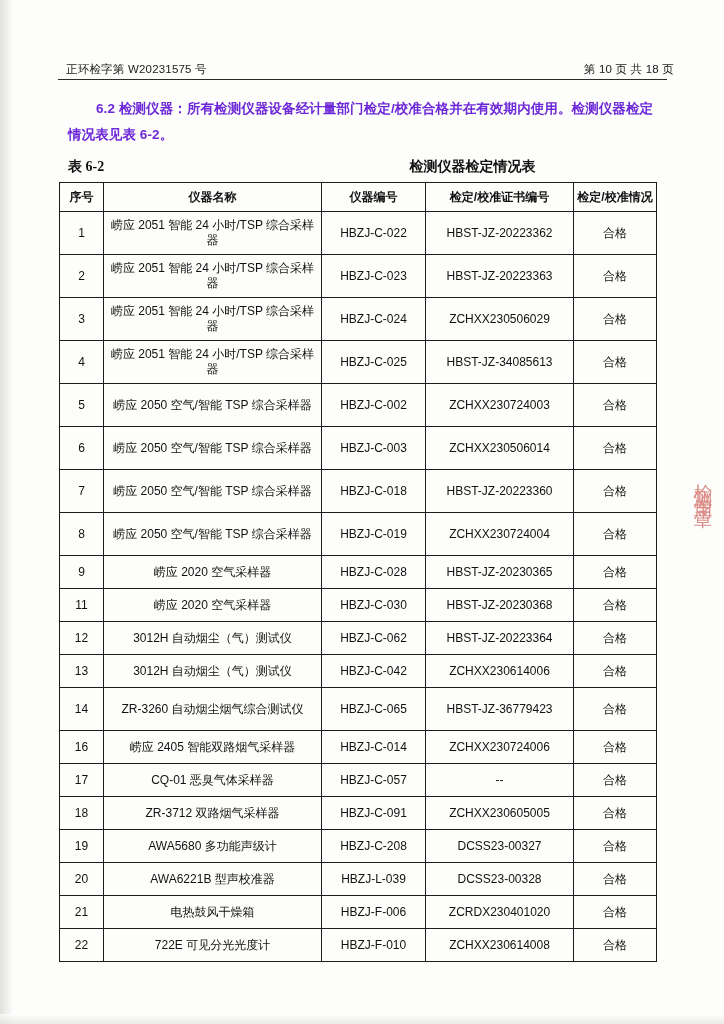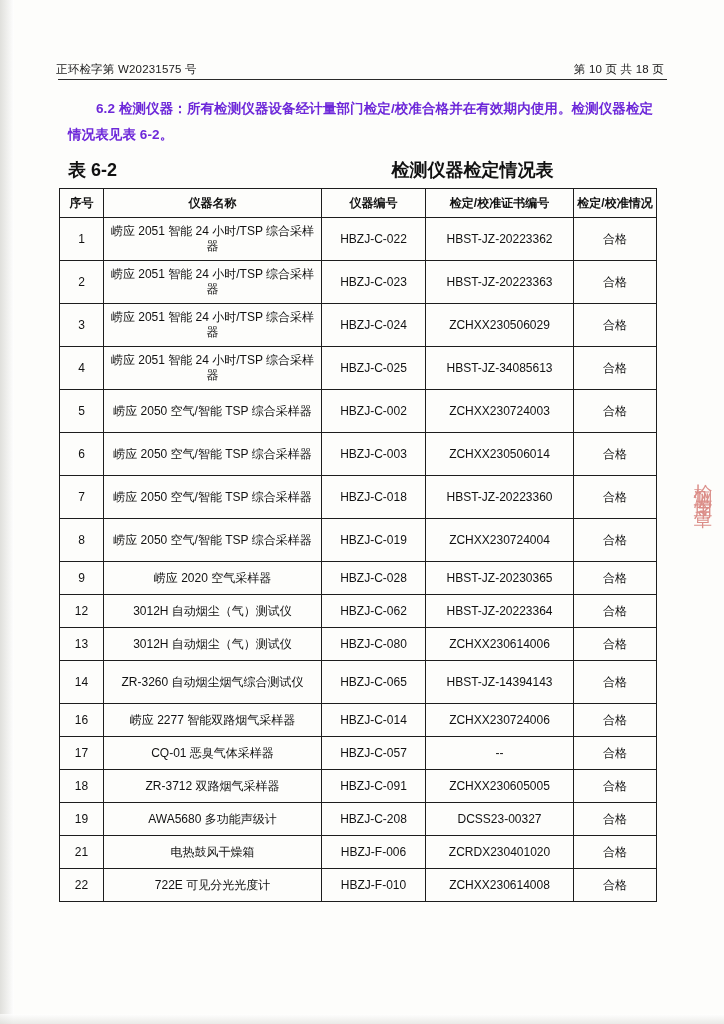--- a/index.html
+++ b/index.html
@@ -17,21 +17,21 @@
   }
   .page {
     position: absolute;
     left: 0; top: 0;
     width: 724px;
     height: 1024px;
     background: #fdfdfb;
   }
   .header-row {
     position: absolute;
-    left: 56px;
+    left: 66px;
     top: 62px;
     width: 608px;
     display: flex;
     justify-content: space-between;
     align-items: baseline;
     font-size: 11.5px;
     font-family: "Liberation Sans", "DejaVu Sans", sans-serif;
     color: #1a1a1a;
     letter-spacing: 0.2px;
   }
@@ -58,22 +58,22 @@
     padding: 8px 10px 0 10px;
     font-family: "Liberation Sans", "DejaVu Sans", sans-serif;
     font-weight: bold;
     letter-spacing: 0.1px;
   }
   .para .indent { display: inline-block; width: 28px; }
   .table-caption {
     margin: 10px 0 6px 0;
     padding: 0 10px;
     display: flex;
-    font-size: 18px;
-    font-family: Liberation Sans, sans-serif;
+    font-size: 14px;
+    font-family: Liberation Serif, serif;
     font-weight: bold;
   }
   .caption-no { width: 190px; }
   .caption-title { flex: 1; text-align: center; padding-left: 30px; }
 
   table.instr {
     border-collapse: collapse;
     width: 597px;
     margin-left: 1px;
     table-layout: fixed;
@@ -234,43 +234,50 @@
             <td class="res">合格</td>
           </tr>
           <tr class="short">
             <td class="idx">9</td>
             <td class="name">崂应 2020 空气采样器</td>
             <td class="code">HBZJ-C-028</td>
             <td class="cert">HBST-JZ-20230365</td>
             <td class="res">合格</td>
           </tr>
           <tr class="short">
+            <td class="idx">11</td>
+            <td class="name">崂应 2020 空气采样器</td>
+            <td class="code">HBZJ-C-030</td>
+            <td class="cert">HBST-JZ-20230368</td>
+            <td class="res">合格</td>
+          </tr>
+          <tr class="short">
             <td class="idx">12</td>
             <td class="name">3012H 自动烟尘（气）测试仪</td>
             <td class="code">HBZJ-C-062</td>
             <td class="cert">HBST-JZ-20223364</td>
             <td class="res">合格</td>
           </tr>
           <tr class="short">
             <td class="idx">13</td>
             <td class="name">3012H 自动烟尘（气）测试仪</td>
-            <td class="code">HBZJ-C-080</td>
+            <td class="code">HBZJ-C-042</td>
             <td class="cert">ZCHXX230614006</td>
             <td class="res">合格</td>
           </tr>
           <tr class="tall">
             <td class="idx">14</td>
             <td class="name">ZR-3260 自动烟尘烟气综合测试仪</td>
             <td class="code">HBZJ-C-065</td>
-            <td class="cert">HBST-JZ-14394143</td>
+            <td class="cert">HBST-JZ-36779423</td>
             <td class="res">合格</td>
           </tr>
           <tr class="short">
             <td class="idx">16</td>
-            <td class="name">崂应 2277 智能双路烟气采样器</td>
+            <td class="name">崂应 2405 智能双路烟气采样器</td>
             <td class="code">HBZJ-C-014</td>
             <td class="cert">ZCHXX230724006</td>
             <td class="res">合格</td>
           </tr>
           <tr class="short">
             <td class="idx">17</td>
             <td class="name">CQ-01 恶臭气体采样器</td>
             <td class="code">HBZJ-C-057</td>
             <td class="cert">--</td>
             <td class="res">合格</td>
@@ -283,20 +290,27 @@
             <td class="res">合格</td>
           </tr>
           <tr class="short">
             <td class="idx">19</td>
             <td class="name">AWA5680 多功能声级计</td>
             <td class="code">HBZJ-C-208</td>
             <td class="cert">DCSS23-00327</td>
             <td class="res">合格</td>
           </tr>
           <tr class="short">
+            <td class="idx">20</td>
+            <td class="name">AWA6221B 型声校准器</td>
+            <td class="code">HBZJ-L-039</td>
+            <td class="cert">DCSS23-00328</td>
+            <td class="res">合格</td>
+          </tr>
+          <tr class="short">
             <td class="idx">21</td>
             <td class="name">电热鼓风干燥箱</td>
             <td class="code">HBZJ-F-006</td>
             <td class="cert">ZCRDX230401020</td>
             <td class="res">合格</td>
           </tr>
           <tr class="short">
             <td class="idx">22</td>
             <td class="name">722E 可见分光光度计</td>
             <td class="code">HBZJ-F-010</td>

